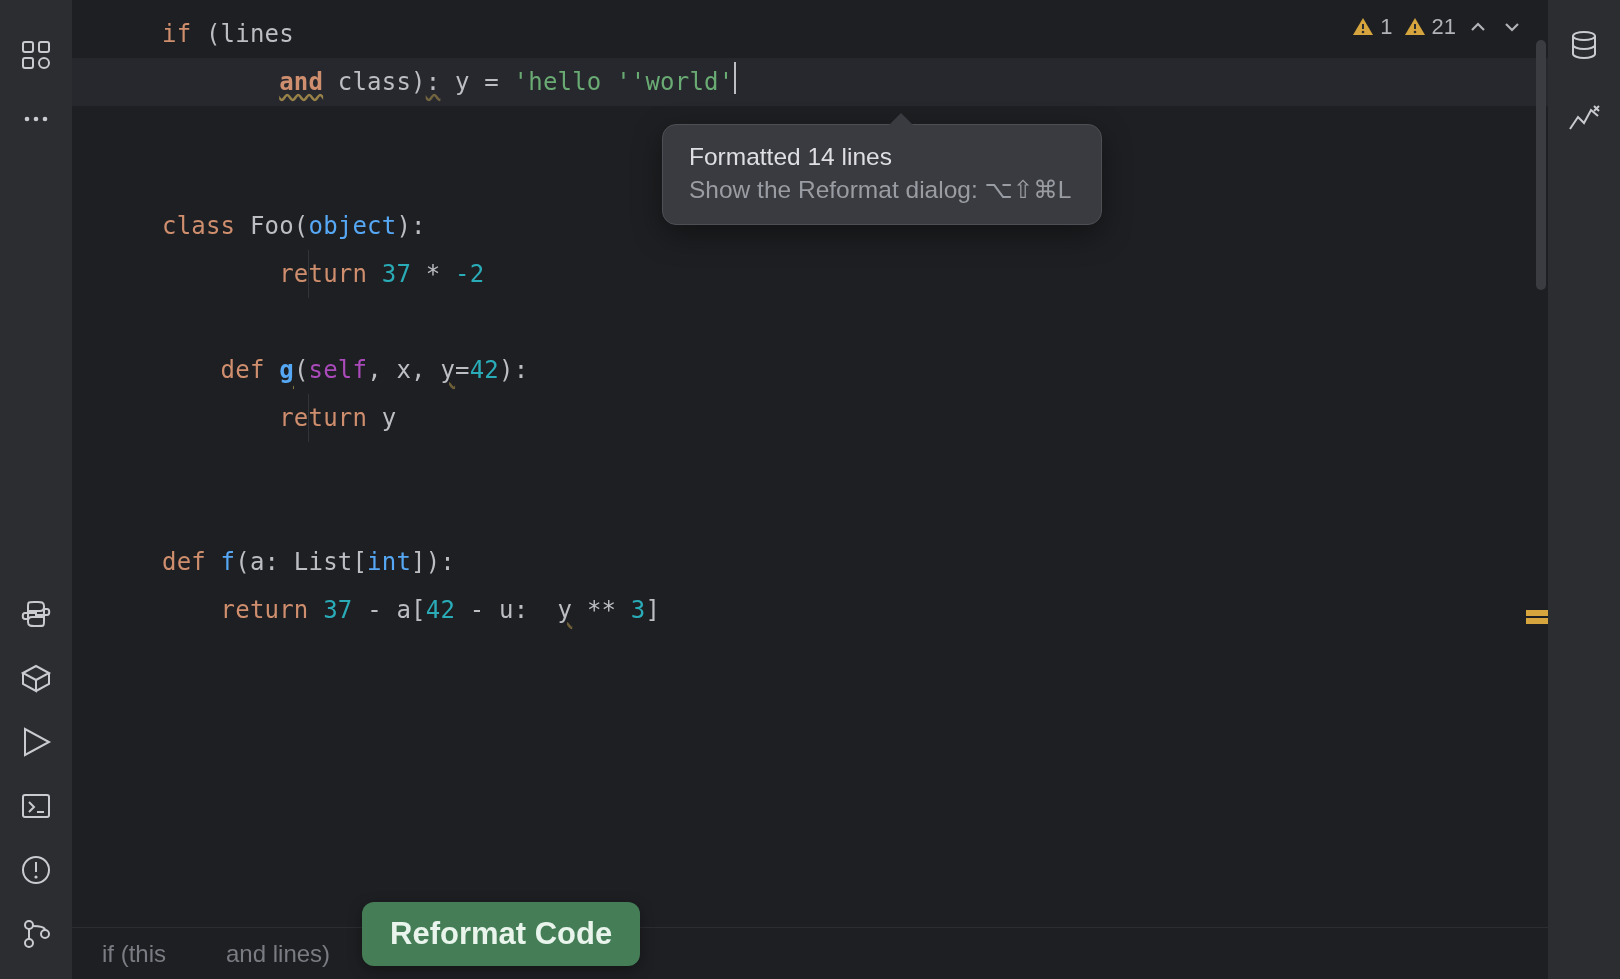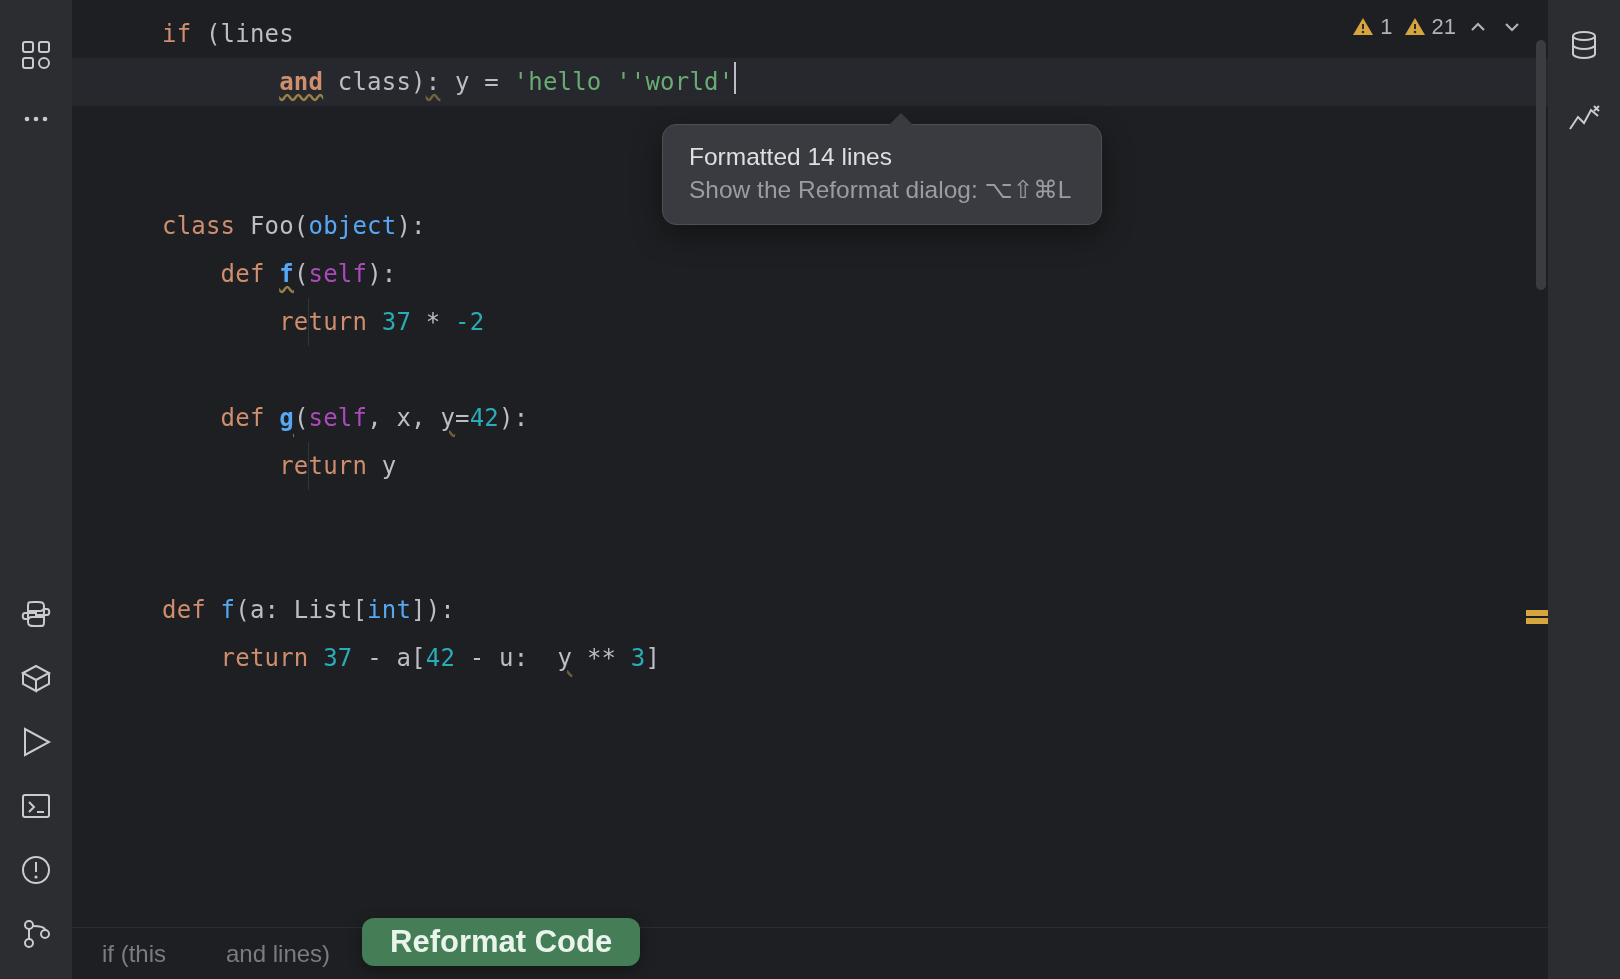--- a/index.html
+++ b/index.html
@@ -163,21 +163,21 @@
 
   
   .hint-banner {
     position:absolute;
     left: 290px;
     bottom: 13px;
     background:#447d56;
     color:#e9f5ec;
     font-family: -apple-system, "Segoe UI", sans-serif;
     font-size: 30px;
-    padding: 6px 28px;
+    padding: 14px 28px;
     border-radius: 12px;
     display:flex;
     align-items:baseline;
     gap: 10px;
     z-index:20;
     box-shadow: 0 4px 14px rgba(0,0,0,0.35);
   }
   .hint-banner .hb-strong { font-weight:700; font-size:31px; }
 
   
@@ -298,21 +298,20 @@
     <div class="editor">
 
       <div class="code-line"><span class="kw">if</span><span> (lines</span></div>
 
       <div class="code-line highlight">        <span class="kw warn">and</span><span> class)</span><span class="warn2">:</span><span> y = </span><span class="str">'hello '</span><span class="str">'world'</span><span class="cursor"></span></div>
       <div class="code-line"></div>
       <div class="code-line"></div>
 
       <div class="code-line"><span class="kw">class</span><span> Foo(</span><span class="fn">object</span><span>):</span></div>
 
-      <div class="code-line">    <span class="kw">def</span><span> </span><span class="fn warn">f</span><span>(</span><span class="par">self</span><span>):</span></div>
       <div class="code-line"><span class="indent-guide" style="left:146px"></span>        <span class="kw">return</span><span> </span><span class="num">37</span><span> * </span><span class="num">-2</span></div>
       <div class="code-line"></div>
 
       <div class="code-line">    <span class="kw">def</span><span> </span><span class="fn warn">g</span><span>(</span><span class="par">self</span><span>, x, </span><span class="warn2">y</span><span>=</span><span class="num">42</span><span>):</span></div>
       <div class="code-line"><span class="indent-guide" style="left:146px"></span>        <span class="kw">return</span><span> y</span></div>
       <div class="code-line"></div>
       <div class="code-line"></div>
 
       <div class="code-line"><span class="kw">def</span><span> </span><span class="fn">f</span><span>(a: List[</span><span class="fn">int</span><span>]):</span></div>
       <div class="code-line">    <span class="kw">return</span><span> </span><span class="num">37</span><span> - a[</span><span class="num">42</span><span> - u:  </span><span class="warn2">y</span><span> ** </span><span class="num">3</span><span>]</span></div>

